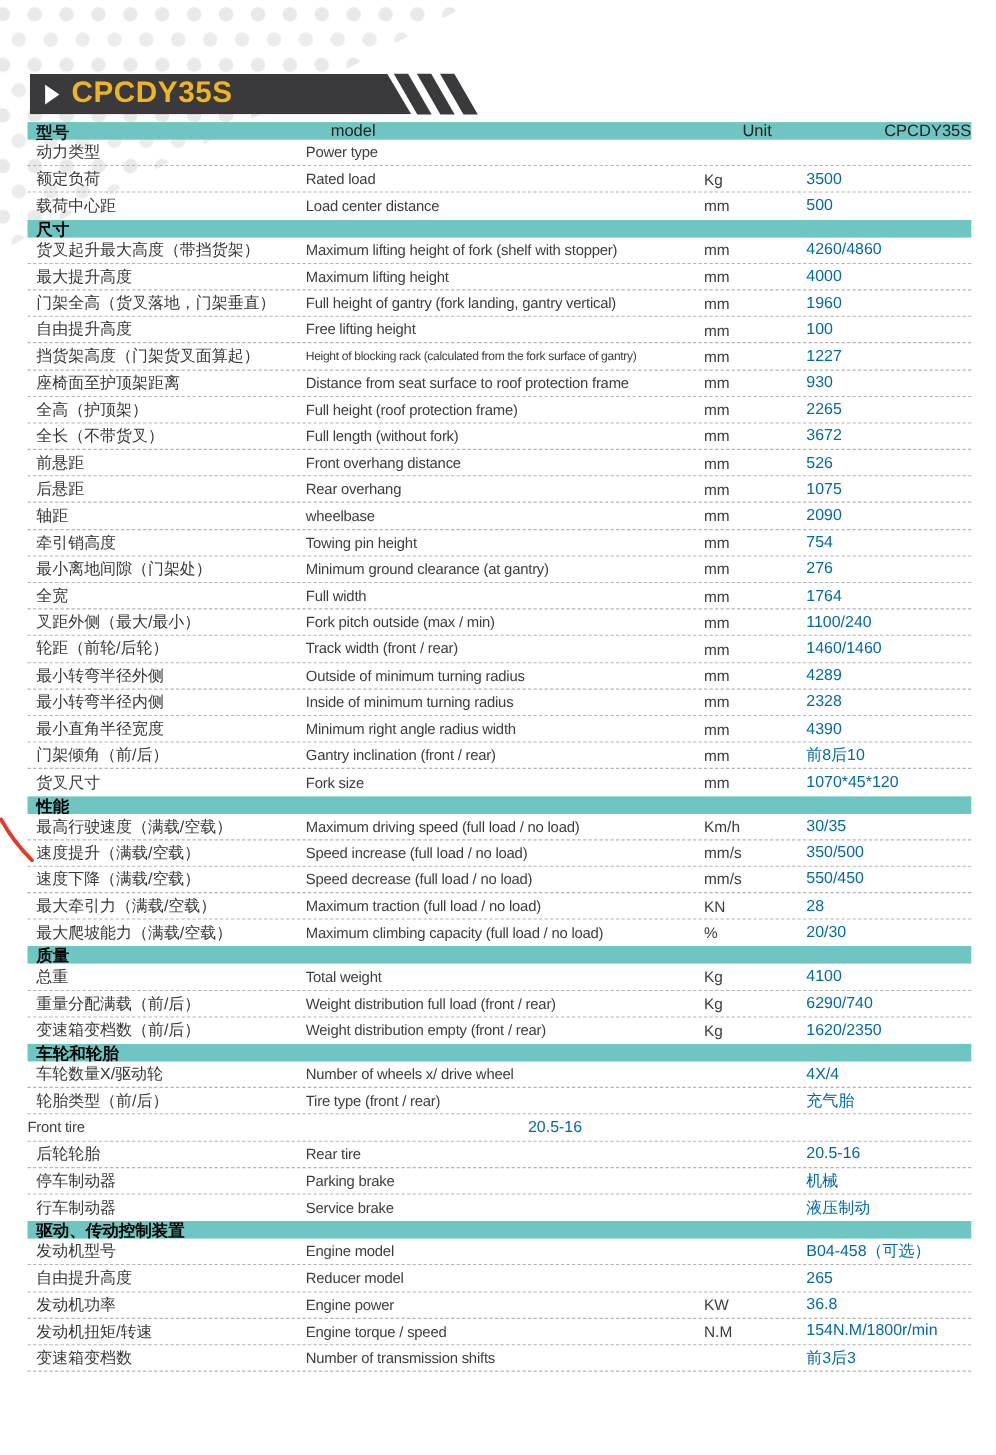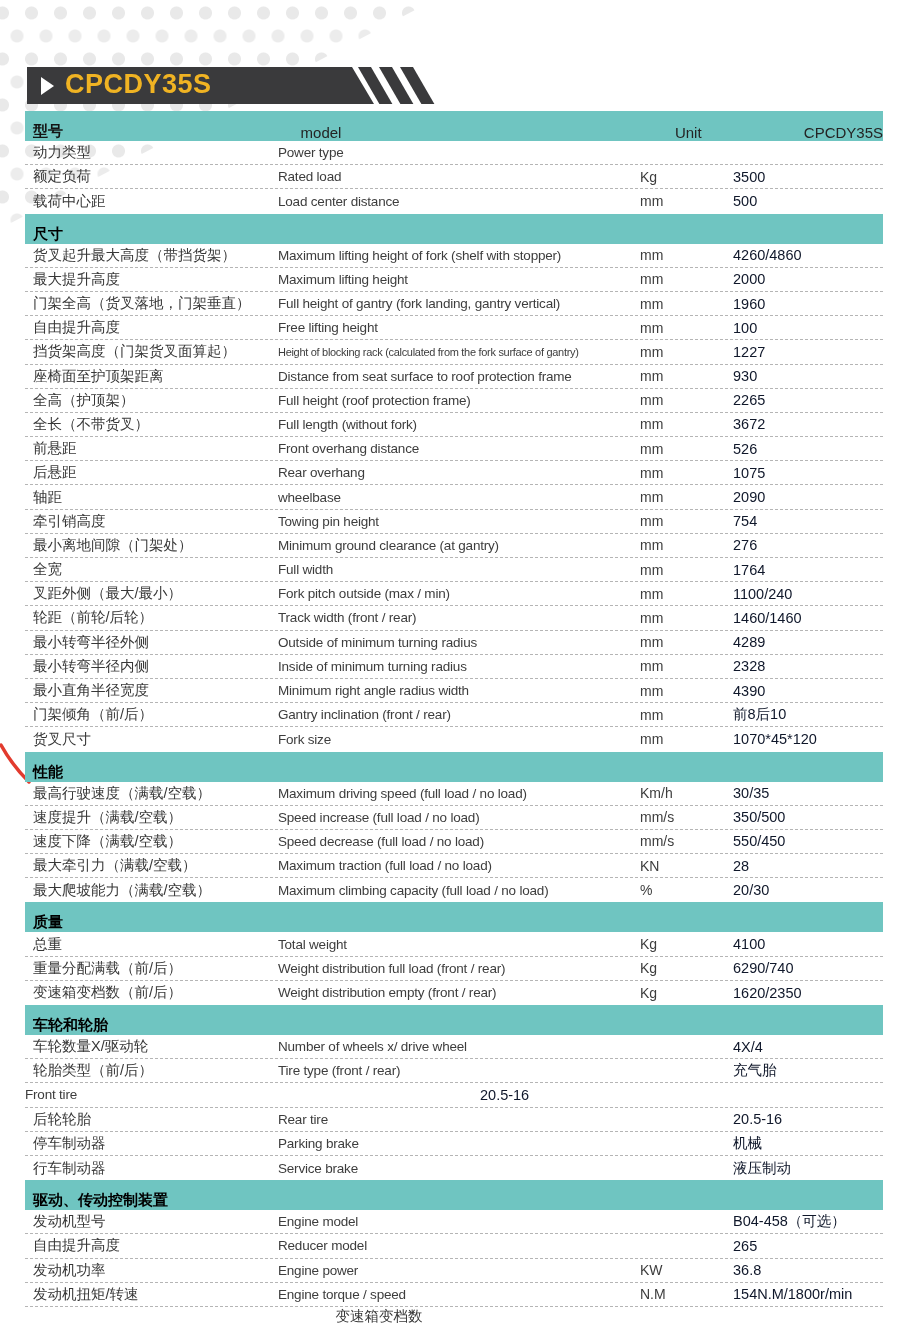--- a/index.html
+++ b/index.html
@@ -39,33 +39,33 @@
   .stripe {
     position:absolute; top:67px; width:13px; height:37px; background:#3a3a3c;
     transform:skewX(30deg); transform-origin:0 0;
   }
   .stripe.s1 { left:358px; } .stripe.s2 { left:379px; } .stripe.s3 { left:400px; }
   
   .red-mark { position:absolute; left:-3px; top:740px; }
   
   .spec-table { position:absolute; left:25px; top:111px; width:858px; }
   .bar {
-    height:30px; background:#6fc5c1; display:flex; align-items:flex-end;gap:44px;
+    height:16px; background:#6fc5c1; display:flex; align-items:flex-start;gap:44px;
   }
   .sec-title {
     font-size:15px; font-weight:bold; color:#000000; padding-left:8px;
   }
   .row { height:24.2px; display:flex; align-items:center; border-bottom:1px dashed #b5b5b5; box-sizing:border-box; }
   .rows .row:last-child { border-bottom:none; }
-  .section:last-of-type .rows .row:last-child { border-bottom:1px dashed #b5b5b5;flex-direction:column; }
+  .section:last-of-type .rows .row:last-child { border-bottom:1px dashed #b5b5b5; }
   .c1 { width:253px; padding-left:8px; box-sizing:border-box; font-size:14.5px; color:#373737; white-space:nowrap; }
   .c2 { width:362px; font-size:13.5px; letter-spacing:-0.2px; color:#3d3d3d; white-space:nowrap; }
   .c2.condensed { font-size:11px; letter-spacing:-0.3px; }
   .c3 { width:93px; font-size:14px; color:#3d3d3d; white-space:nowrap; }
-  .c4 { flex:1; font-size:14.5px; color:#0f172a; white-space:nowrap; }
+  .c4 { flex:1; font-size:14.5px; color:#0369a1; white-space:nowrap; }
   .thead .c1 { font-weight:bold; color:#141414; font-size:15px; }
   .thead .c2, .thead .c3, .thead .c4 { color:#242424; font-size:15px; letter-spacing:0; }
 </style>
 </head>
 <body>
 
 <div class="dots"></div>
 
 <div class="banner">
   <span class="banner-arrow"></span>
@@ -122,21 +122,21 @@
     <div class="c1">货叉起升最大高度（带挡货架）</div>
     <div class="c2">Maximum lifting height of fork (shelf with stopper)</div>
     <div class="c3">mm</div>
     <div class="c4">4260/4860</div>
   </div>
 
   <div class="row">
     <div class="c1">最大提升高度</div>
     <div class="c2">Maximum lifting height</div>
     <div class="c3">mm</div>
-    <div class="c4">2000</div>
+    <div class="c4">4000</div>
   </div>
 
   <div class="row">
     <div class="c1">门架全高（货叉落地，门架垂直）</div>
     <div class="c2">Full height of gantry (fork landing, gantry vertical)</div>
     <div class="c3">mm</div>
     <div class="c4">1960</div>
   </div>
 
   <div class="row">

